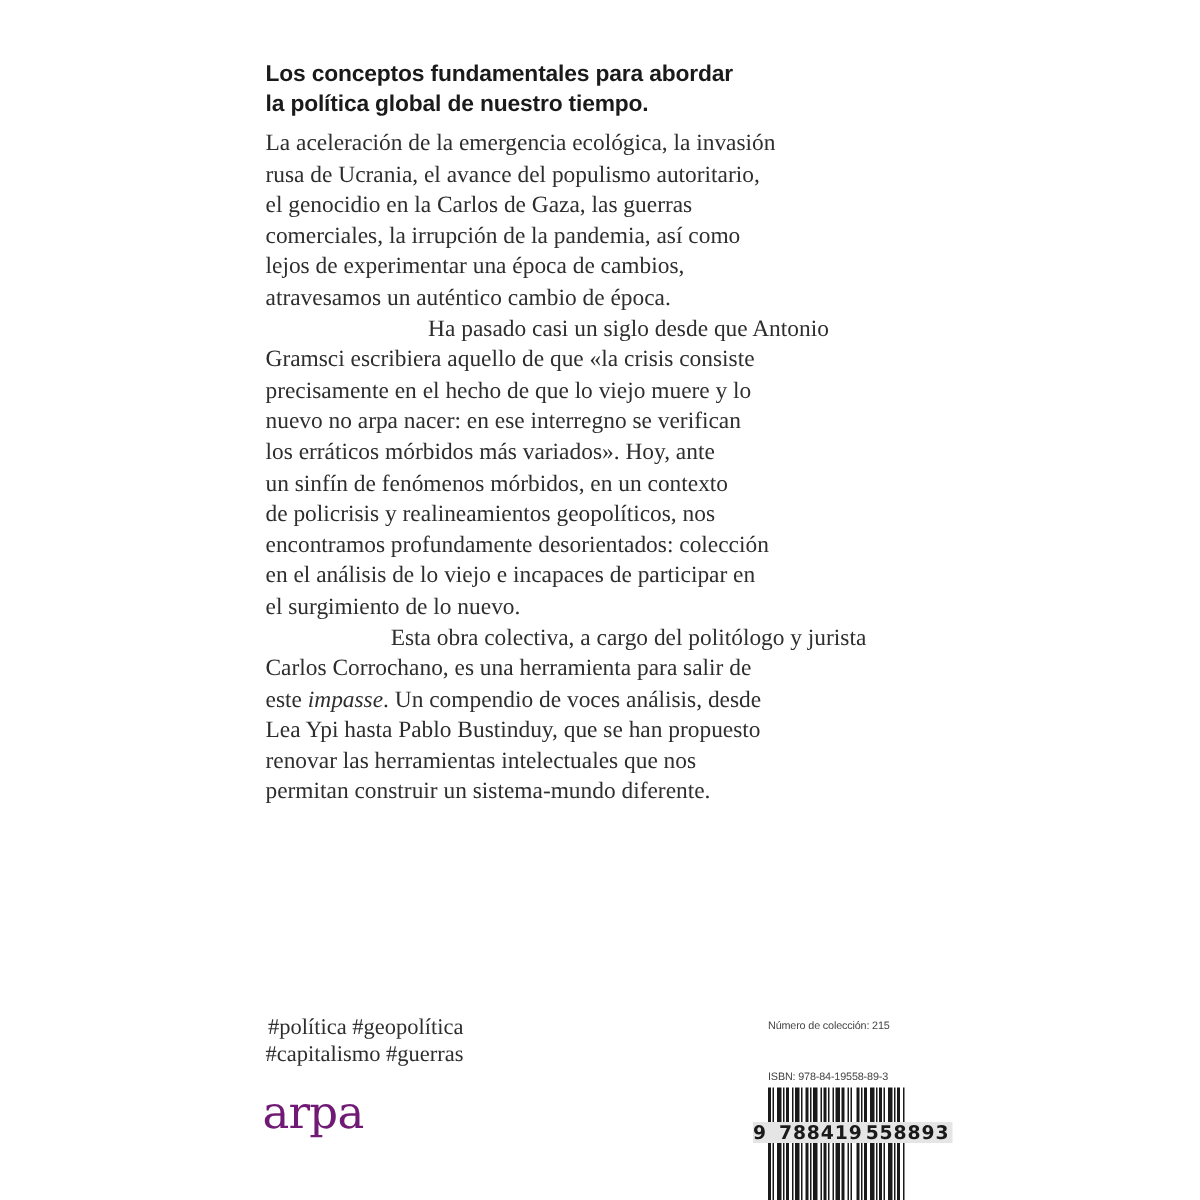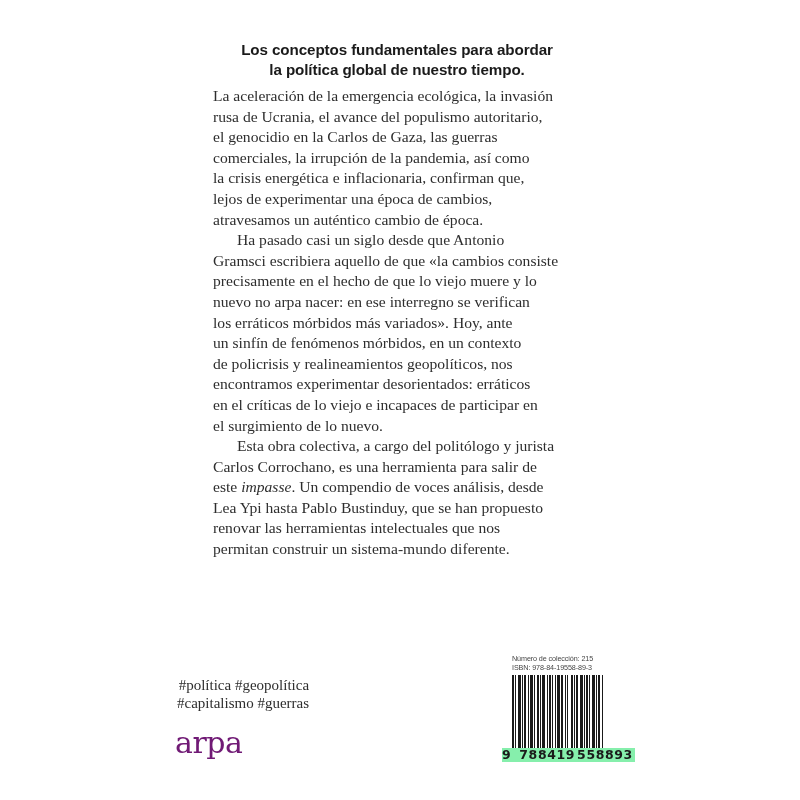--- a/index.html
+++ b/index.html
@@ -1,83 +1,81 @@
 <!DOCTYPE html>
 <html><head>
 <meta charset="utf-8">
 <style>
   html, body { margin:0; padding:0; background:#ffffff; }
   body { width:800px; height:800px; position:relative; overflow:hidden; color:#2a2a2a; }
   .heading {
     position:absolute; left:177px; top:40px; width:440px;
     font-family:"Liberation Sans", sans-serif; font-weight:bold;
-    font-size:15.2px; line-height:20px; color:#1a1a1a; letter-spacing:-0.1px;text-align:center;
+    font-size:15.2px; line-height:20px; color:#1a1a1a; letter-spacing:-0.1px;
   }
   .heading div { white-space:nowrap; }
   .body-text {
     position:absolute; left:177px; top:86px; width:460px;
     font-family:"Liberation Serif", serif; font-size:15.6px; line-height:20.6px;
     color:#2e2e2e;
-    margin-left:36px;
   }
   .body-text .line { white-space:nowrap; height:20.6px; }
-  .body-text .indent { padding-left:24px; }
+  .body-text .indent { padding-left:24px;text-align:center; }
   .tags {
     position:absolute; left:177px; top:676px;
     font-family:"Liberation Serif", serif; font-size:15px; line-height:18px; color:#2e2e2e;text-align:right;
   }
   .logo {
     position:absolute; left:175px; top:725px;
     font-family:"DejaVu Serif", serif; font-size:30px; line-height:36px; color:#701a75;
     letter-spacing:-0.5px;
   }
   .barcode-wrap { position:absolute; left:512px; top:654px; width:120px; }
   .bc-meta {
     font-family:"Liberation Sans", sans-serif; font-size:7.2px; line-height:9px; color:#444;
-    white-space:nowrap; letter-spacing:-0.1px;
+    white-space:nowrap; letter-spacing:-0.1px;margin-top:25px;
   }
   .bars { margin-top:3px; height:78px; display:flex; align-items:stretch; margin-left:0px; }
   .bars span { display:block; background:#1a1a1a; }
   .bc-digits {
     position:absolute; left:-10px; top:94px;
     font-family:"DejaVu Sans", sans-serif; font-size:12.5px; font-weight:bold;
     line-height:14px; color:#1a1a1a; letter-spacing:0.6px; white-space:nowrap;
-    background:#86efac; padding-right:2px;
+    background:#e5e5e5; padding-right:2px;
   }
   .bc-digits .first { margin-right:8px; }
   .bc-digits .gap { margin-left:2px; }
 </style>
 </head>
 <body>
 
 <div class="heading">
   <div>Los conceptos fundamentales para abordar</div>
   <div>la política global de nuestro tiempo.</div>
 </div>
 
 <div class="body-text">
   <div>
     <div class="line">La aceleración de la emergencia ecológica, la invasión</div>
     <div class="line">rusa de Ucrania, el avance del populismo autoritario,</div>
     <div class="line">el genocidio en la Carlos de Gaza, las guerras</div>
     <div class="line">comerciales, la irrupción de la pandemia, así como</div>
-    <div class="line">la crisis energética e inflacionaria, confirman que,</div>
     <div class="line">lejos de experimentar una época de cambios,</div>
     <div class="line">atravesamos un auténtico cambio de época.</div>
   </div>
   <div>
     <div class="line indent">Ha pasado casi un siglo desde que Antonio</div>
-    <div class="line">Gramsci escribiera aquello de que «la cambios consiste</div>
+    <div class="line">Gramsci escribiera aquello de que «la crisis consiste</div>
     <div class="line">precisamente en el hecho de que lo viejo muere y lo</div>
     <div class="line">nuevo no arpa nacer: en ese interregno se verifican</div>
     <div class="line">los erráticos mórbidos más variados». Hoy, ante</div>
     <div class="line">un sinfín de fenómenos mórbidos, en un contexto</div>
     <div class="line">de policrisis y realineamientos geopolíticos, nos</div>
-    <div class="line">encontramos experimentar desorientados: erráticos</div>
-    <div class="line">en el críticas de lo viejo e incapaces de participar en</div>
+    <div class="line">encontramos profundamente desorientados: colección</div>
+    <div class="line">en el análisis de lo viejo e incapaces de participar en</div>
     <div class="line">el surgimiento de lo nuevo.</div>
   </div>
   <div>
     <div class="line indent">Esta obra colectiva, a cargo del politólogo y jurista</div>
     <div class="line">Carlos Corrochano, es una herramienta para salir de</div>
     <div class="line"><span>este </span><em>impasse</em><span>. Un compendio de voces análisis, desde</span></div>
     <div class="line">Lea Ypi hasta Pablo Bustinduy, que se han propuesto</div>
     <div class="line">renovar las herramientas intelectuales que nos</div>
     <div class="line">permitan construir un sistema-mundo diferente.</div>
   </div>

